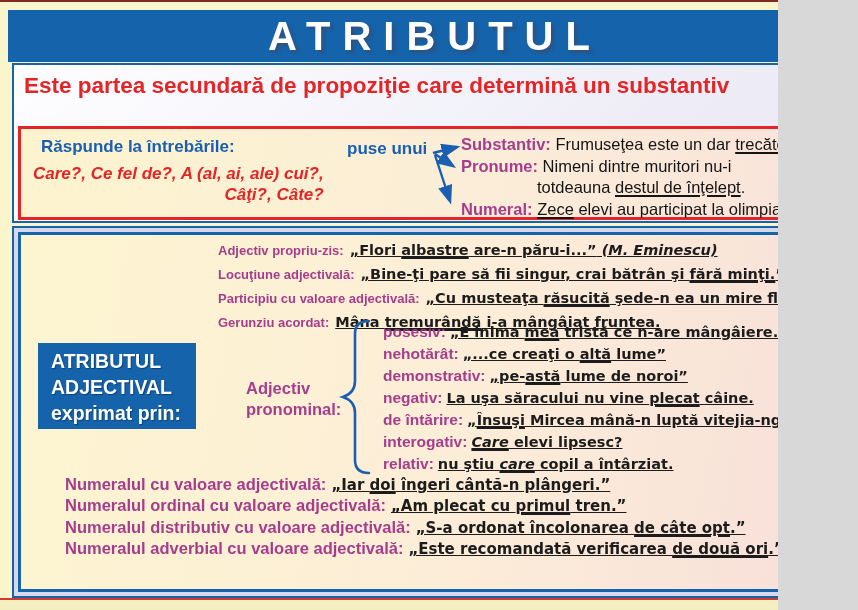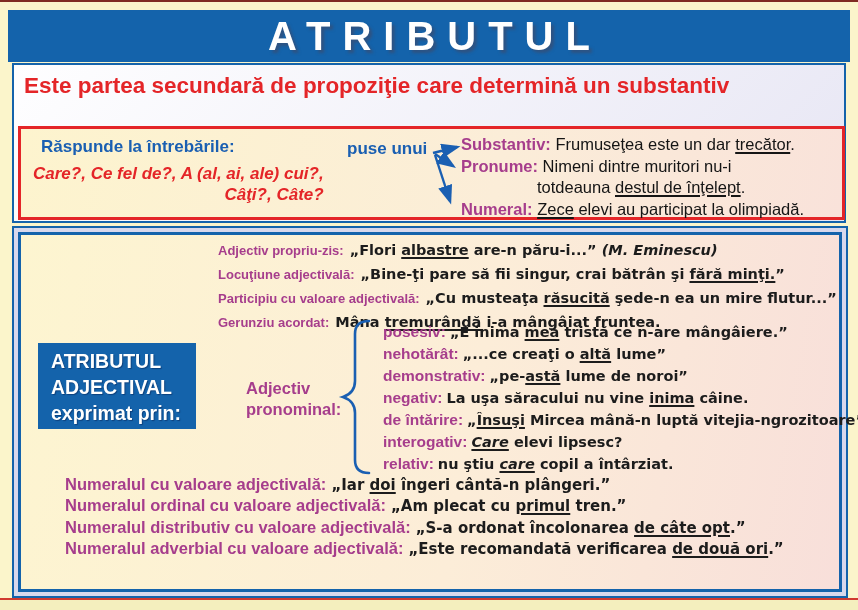--- a/index.html
+++ b/index.html
@@ -1,16 +1,16 @@
 <!DOCTYPE html>
 <html><head>
 <meta charset="utf-8">
 <style>
   html,body{margin:0;padding:0;background:#d8d8d8;}
-  #page{position:relative;width:858px;height:610px;background:#FBF5CB;overflow:hidden;
+  #page{position:relative;width:778px;height:610px;background:#FBF5CB;overflow:hidden;
         border-top:2px solid #7F2B22;box-sizing:border-box;
         font-family:"Liberation Sans",sans-serif;}
   
   #titlebar{position:absolute;left:8px;top:8px;width:842px;height:52px;background:#1463AB;
             display:flex;align-items:center;justify-content:center;}
   #titlebar .t{color:#fff;font-weight:bold;font-size:40px;letter-spacing:.30em;padding-left:.30em;
                text-shadow:3px 3px 3px rgba(70,70,95,.55);}
   
   #defbox{position:absolute;left:12px;top:61px;width:834px;height:160px;
           background:linear-gradient(135deg,#FEFEFF 0%,#E7E6F4 100%);border:2px solid #1463AB;box-sizing:border-box;}
@@ -29,21 +29,21 @@
   #q-targets .row{position:absolute;white-space:nowrap;}
   .mg{color:#A63D8C;font-weight:bold;}
   .u{text-decoration:underline;text-underline-offset:2px;text-decoration-thickness:1.5px;}
   .it{font-style:italic;}
   
   #mainbox-outer{position:absolute;left:12px;top:224px;width:836px;height:372px;box-sizing:border-box;
                  background:#D8D8EC;border:2px solid #1463AB;padding:4px;}
   #mainbox{position:relative;width:100%;height:100%;box-sizing:border-box;border:3px solid #1463AB;
            background:linear-gradient(100deg,#FDF5D0 0%,#FCEDD8 55%,#F8DFDA 100%);}
   .lp{color:#A63D8C;font-weight:bold;}
-  .ex{font-family:"DejaVu Sans",sans-serif;font-weight:bold;color:#1c1c1c;margin-left:6px;}
+  .ex{font-family:"DejaVu Sans",sans-serif;font-weight:bold;color:#1c1c1c;margin-left:6px;text-decoration:underline;}
   #adj-lines{position:absolute;left:197px;top:3px;white-space:nowrap;line-height:23px;}
   #adj-lines .lp{font-size:13px;}
   #adj-lines .ex{font-size:14.5px;}
   #catbox{position:absolute;left:17px;top:108px;width:158px;height:86px;background:#1463AB;box-sizing:border-box;
           color:#fff;font-weight:bold;font-size:19.5px;line-height:26px;padding:5px 0 0 13px;
           text-shadow:1px 1px 1px rgba(0,0,40,.35);}
   #pron-label{position:absolute;left:225px;top:143px;color:#A63D8C;font-weight:bold;font-size:16.5px;line-height:21px;}
   #brace{position:absolute;left:314px;top:83px;}
   #pron-lines{position:absolute;left:362px;top:86px;white-space:nowrap;line-height:21px;}
   #pron-lines .lp{font-size:15.5px;}
@@ -147,21 +147,21 @@
         <div>
           <span class="lp">posesiv:</span><span class="ex"><span>„E inima </span><span class="u">mea</span><span> tristă ce n-are mângâiere.”</span></span>
         </div>
         <div>
           <span class="lp">nehotărât:</span><span class="ex"><span>„...ce creaţi o </span><span class="u">altă</span><span> lume”</span></span>
         </div>
         <div>
           <span class="lp">demonstrativ:</span><span class="ex"><span>„pe-</span><span class="u">astă</span><span> lume de noroi”</span></span>
         </div>
         <div>
-          <span class="lp">negativ:</span><span class="ex"><span>La uşa săracului nu vine </span><span class="u">inima</span><span> câine.</span></span>
+          <span class="lp">negativ:</span><span class="ex"><span>La uşa săracului nu vine </span><span class="u">plecat</span><span> câine.</span></span>
         </div>
         <div>
           <span class="lp">de întărire:</span><span class="ex"><span>„</span><span class="u">Însuşi</span><span> Mircea mână-n luptă vitejia-ngrozitoare”</span></span>
         </div>
         <div>
           <span class="lp">interogativ:</span><span class="ex"><span></span><span class="u it">Care</span><span> elevi lipsesc?</span></span>
         </div>
         <div>
           <span class="lp">relativ:</span><span class="ex"><span>nu ştiu </span><span class="u it">care</span><span> copil a întârziat.</span></span>
         </div>

